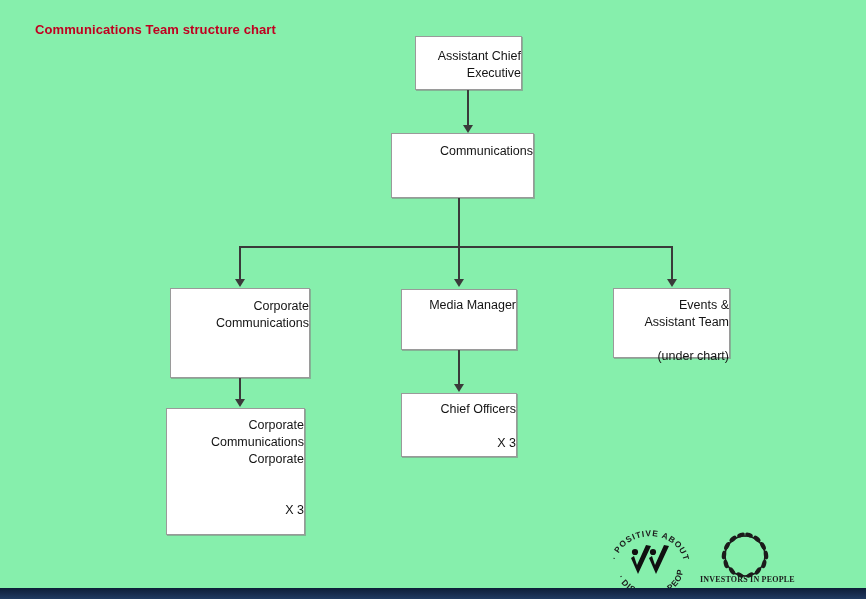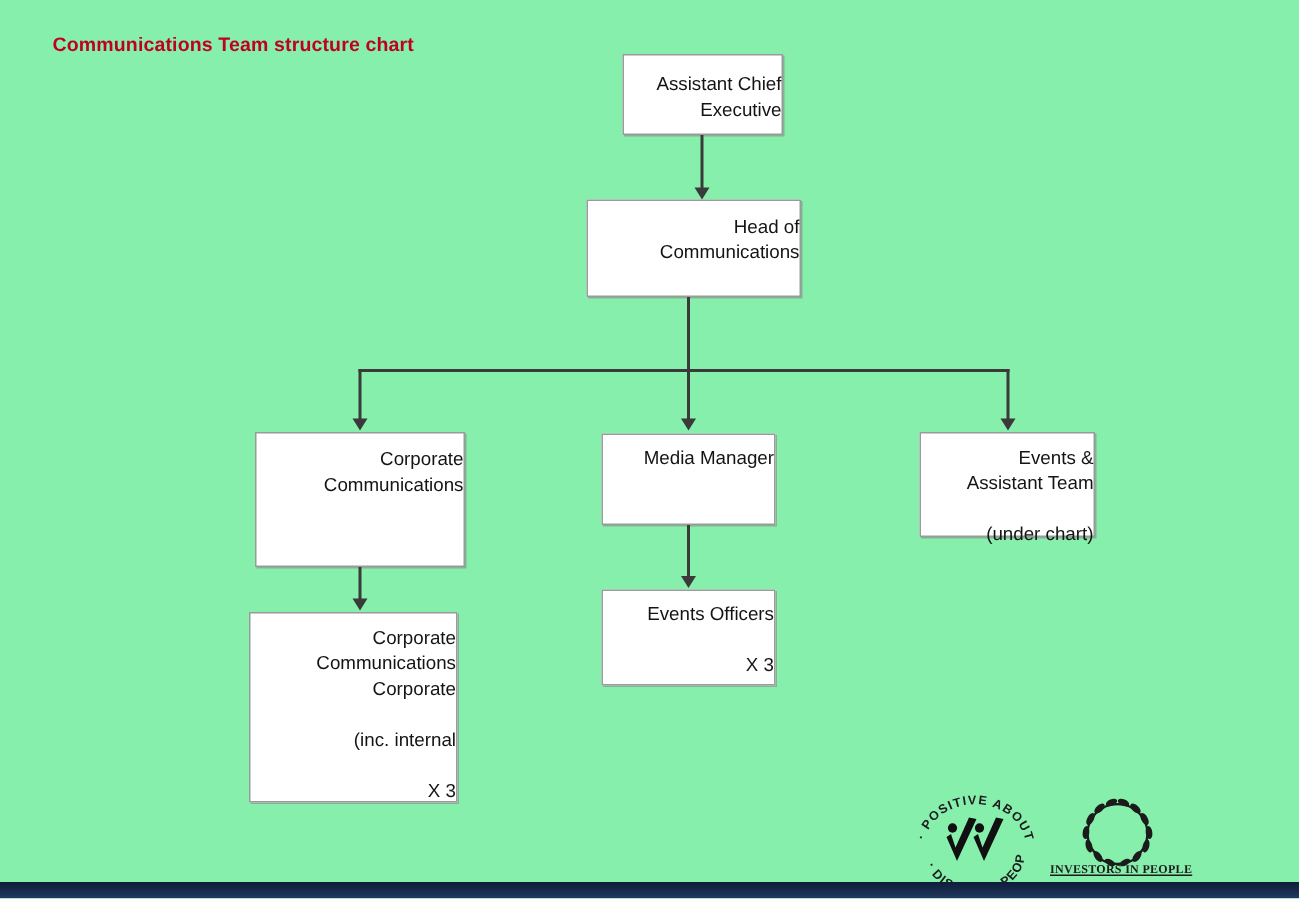--- a/index.html
+++ b/index.html
@@ -101,21 +101,20 @@
 
   <div class="node" style="left:415px; top:36px; width:107px; height:54px;">
     <div class="lines" style="top:11px;">
       <span class="ln">Assistant Chief</span>
       <span class="ln">Executive</span>
     </div>
   </div>
 
   <div class="node" style="left:391px; top:133px; width:143px; height:65px;">
     <div class="lines" style="top:9px;">
-      <span class="ln">Head of</span>
       <span class="ln">Communications</span>
     </div>
   </div>
 
   <div class="node" style="left:170px; top:288px; width:140px; height:90px;">
     <div class="lines" style="top:9px;">
       <span class="ln">Corporate</span>
       <span class="ln">Communications</span>
     </div>
   </div>
@@ -134,29 +133,28 @@
       <span class="ln">(under chart)</span>
     </div>
   </div>
 
   <div class="node" style="left:166px; top:408px; width:139px; height:127px;">
     <div class="lines" style="top:8px;">
       <span class="ln">Corporate</span>
       <span class="ln">Communications</span>
       <span class="ln">Corporate</span>
       <span class="gap"></span>
-      <span class="ln">(inc. internal</span>
       <span class="gap"></span>
       <span class="ln">X 3</span>
     </div>
   </div>
 
   <div class="node" style="left:401px; top:393px; width:116px; height:64px;">
     <div class="lines" style="top:7px;">
-      <span class="ln">Events Officers</span>
+      <span class="ln">Chief Officers</span>
       <span class="gap"></span>
       <span class="ln">X 3</span>
     </div>
   </div>
 
   <div class="vline" style="left:467px; top:90px; height:36px;"></div>
   <div class="arrowhead" style="left:463px; top:125px;"></div>
 
   <div class="vline" style="left:458px; top:198px; height:49px;"></div>
 
@@ -216,17 +214,17 @@
         <ellipse cx="26" cy="34" rx="4.4" ry="2.2" transform="rotate(-104 26 34)"></ellipse>
         <ellipse cx="64" cy="34" rx="4.4" ry="2.2" transform="rotate(104 64 34)"></ellipse>
         <ellipse cx="32" cy="41" rx="4.2" ry="2.2" transform="rotate(-126 32 41)"></ellipse>
         <ellipse cx="58" cy="41" rx="4.2" ry="2.2" transform="rotate(126 58 41)"></ellipse>
         <ellipse cx="40" cy="45" rx="3.8" ry="2" transform="rotate(-150 40 45)"></ellipse>
         <ellipse cx="50" cy="45" rx="3.8" ry="2" transform="rotate(150 50 45)"></ellipse>
       </g>
     </svg>
   </div>
 
-  <div class="iip-caption" style="left:700px; top:575px; width:90px; text-align:center;text-decoration:underline;">INVESTORS IN PEOPLE</div>
+  <div class="iip-caption" style="left:700px; top:575px; width:90px; text-align:center;">INVESTORS IN PEOPLE</div>
 
   <div class="footer-bar"></div>
 
 </div>
 
 </body></html>

